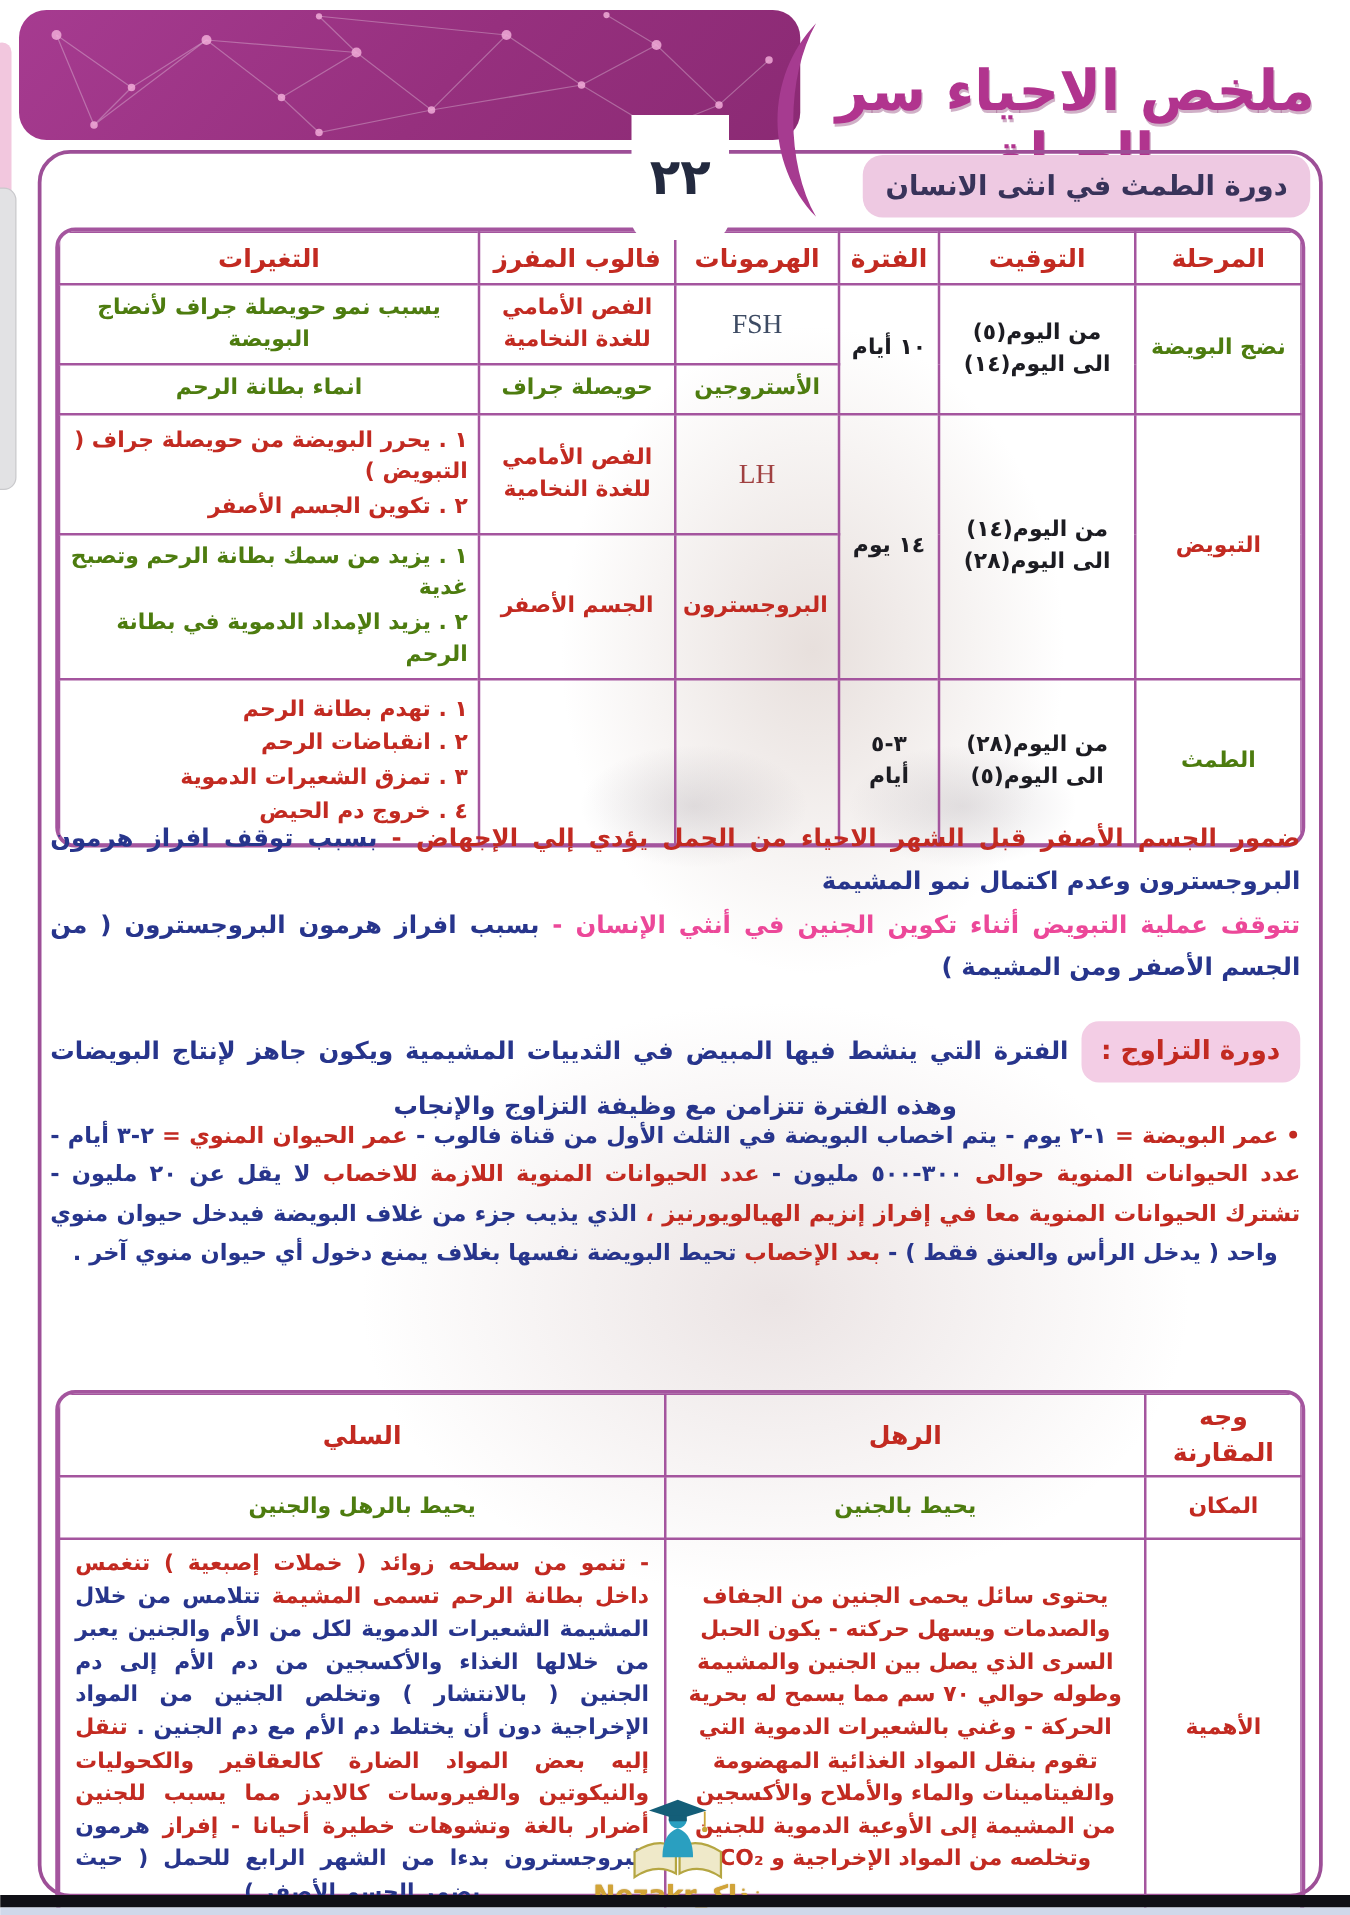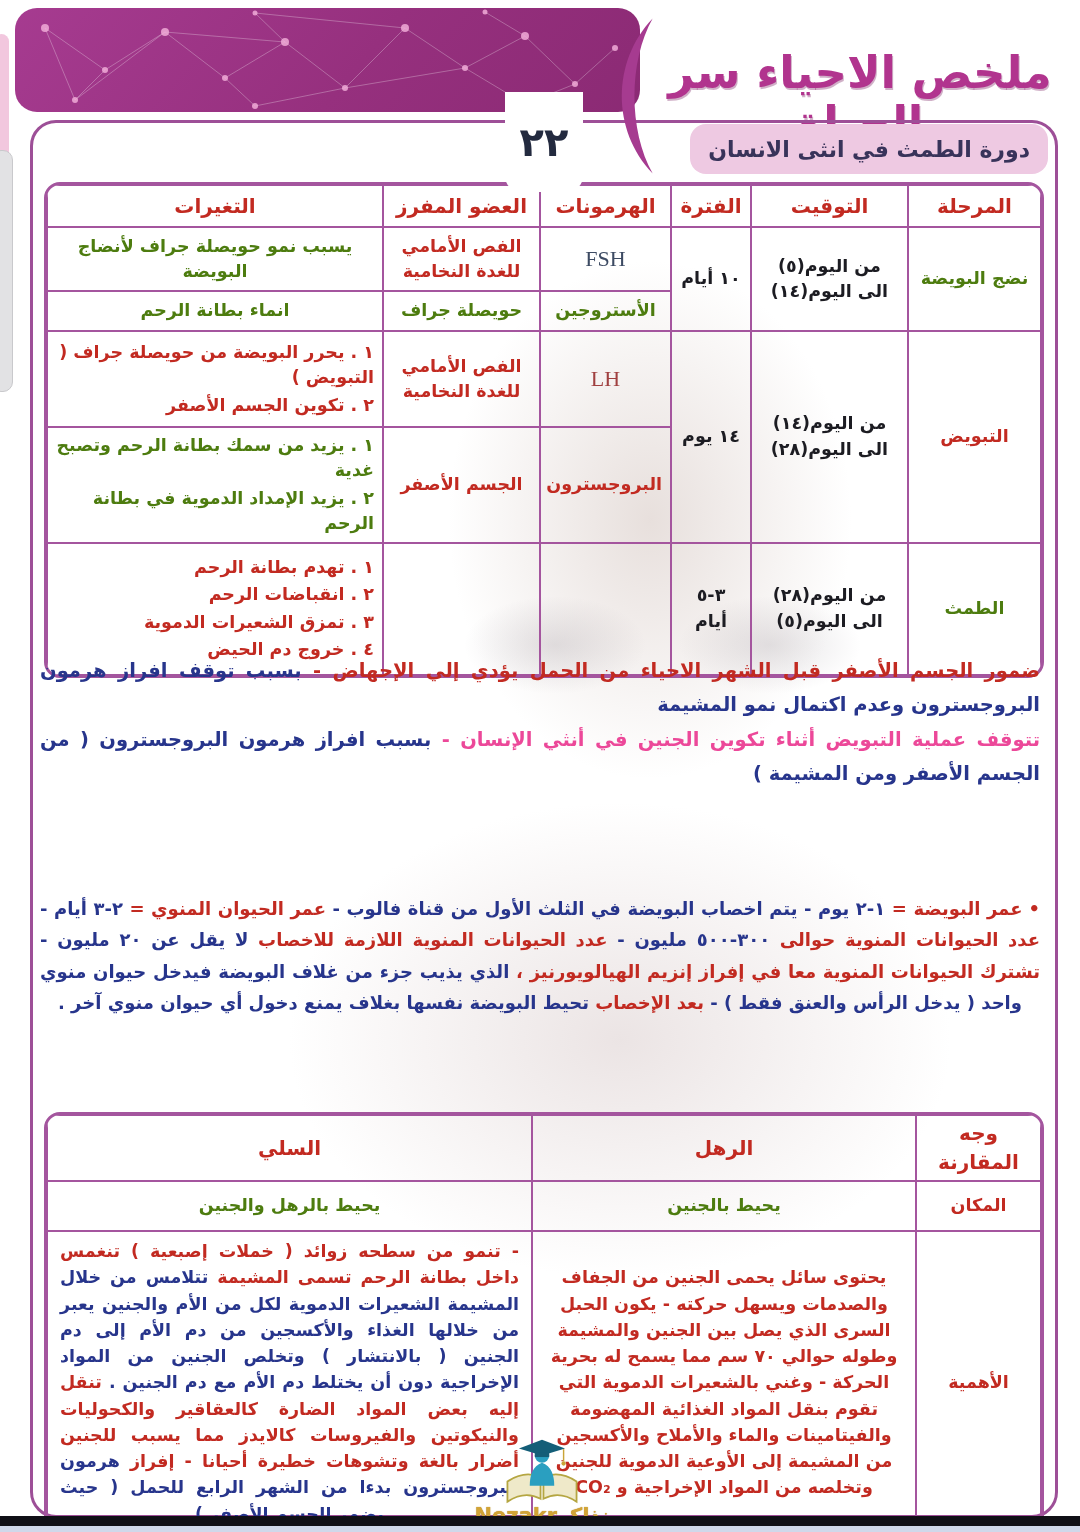--- a/index.html
+++ b/index.html
@@ -135,21 +135,21 @@
         <col style="width:131px">
           <col style="width:157px">
           <col style="width:336px">
       </colgroup>
       <tbody>
           <tr class="rh">
         <th>المرحلة</th>
         <th>التوقيت</th>
         <th>الفترة</th>
         <th>الهرمونات</th>
-        <th>العضو المفرز</th>
+        <th>فالوب المفرز</th>
         <th>التغيرات</th>
       </tr>
       <tr class="r1a">
         <td rowspan="2" class="blue">نضج البويضة</td>
         <td rowspan="2" class="dark">من اليوم(٥) الى اليوم(١٤)</td>
         <td rowspan="2" class="dark">١٠ أيام</td>
         <td class="latin fsh" dir="ltr">FSH</td>
         <td class="red">الفص الأمامي للغدة النخامية</td>
         <td class="blue">يسبب نمو حويصلة جراف لأنضاج البويضة</td>
       </tr>
@@ -192,20 +192,21 @@
       </tr>
     </tbody>
       </table>
   </div>
 
   <div class="notes">
     <p><span style="color: rgb(194, 42, 33);">ضمور الجسم الأصفر قبل الشهر الاحياء من الحمل يؤدي إلي الإجهاض - </span><span style="color: rgb(39, 53, 140);">بسبب توقف افراز هرمون البروجسترون وعدم اكتمال نمو المشيمة</span></p>
     <p><span style="color: #ec4899;">تتوقف عملية التبويض أثناء تكوين الجنين في أنثي الإنسان - </span><span style="color: rgb(39, 53, 140);">بسبب افراز هرمون البروجسترون ( من الجسم الأصفر ومن المشيمة )</span></p>
   </div>
 
+  <p class="mating"><span class="badge-inline">دورة التزاوج :</span><span>الفترة التي ينشط فيها المبيض في الثدييات المشيمية ويكون جاهز لإنتاج البويضات وهذه الفترة تتزامن مع وظيفة التزاوج والإنجاب</span></p>
 
   <p class="sperm"><span class="bullet">•</span><span><span style="color: rgb(194, 42, 33);">عمر البويضة = </span><span style="color: rgb(39, 53, 140);">١-٢ يوم - يتم اخصاب البويضة في الثلث الأول من قناة فالوب - </span><span style="color: rgb(194, 42, 33);">عمر الحيوان المنوي = </span><span style="color: rgb(39, 53, 140);">٢-٣ أيام - </span><span style="color: rgb(194, 42, 33);">عدد الحيوانات المنوية حوالى </span><span style="color: rgb(39, 53, 140);">٣٠٠-٥٠٠ مليون - </span><span style="color: rgb(194, 42, 33);">عدد الحيوانات المنوية اللازمة للاخصاب </span><span style="color: rgb(39, 53, 140);">لا يقل عن ٢٠ مليون - </span><span style="color: rgb(194, 42, 33);">تشترك الحيوانات المنوية معا في إفراز إنزيم الهيالويورنيز ، </span><span style="color: rgb(39, 53, 140);">الذي يذيب جزء من غلاف البويضة فيدخل حيوان منوي واحد ( يدخل الرأس والعنق فقط ) - </span><span style="color: rgb(194, 42, 33);">بعد الإخصاب </span><span style="color: rgb(39, 53, 140);">تحيط البويضة نفسها بغلاف يمنع دخول أي حيوان منوي آخر .</span></span></p>
 
 
   <div class="tbox tb2">
     <table dir="rtl">
       <colgroup>
         <col style="width:125px">
           <col style="width:384px">
           <col style="width:485px">

